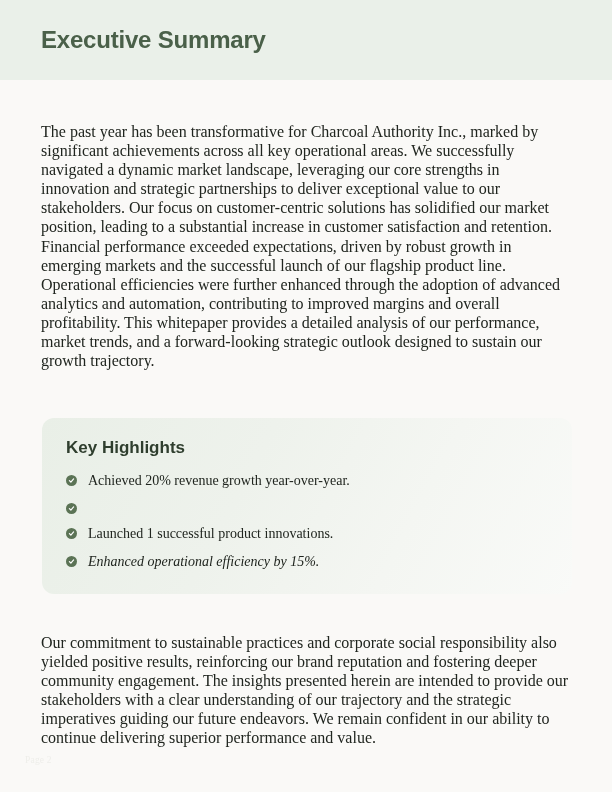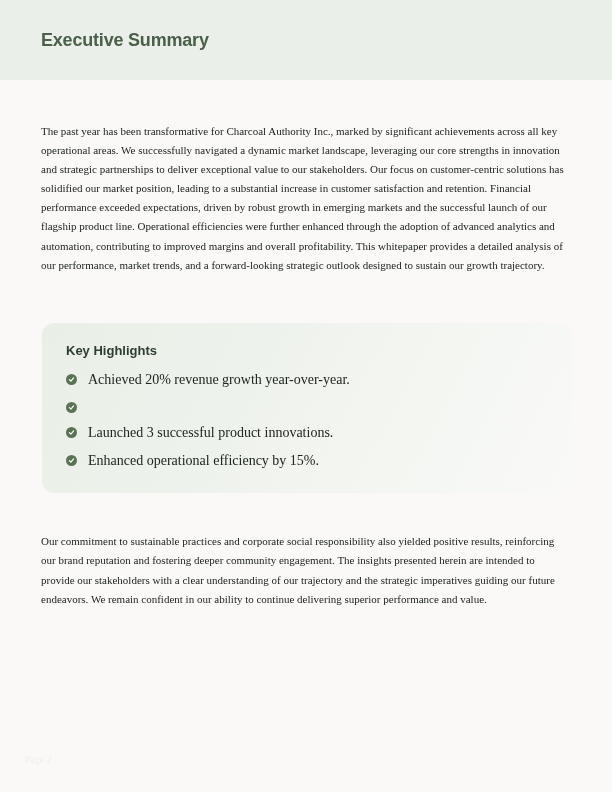--- a/index.html
+++ b/index.html
@@ -19,35 +19,35 @@
   .page-header {
     height: 80px;
     background: #eaf0e9;
     display: flex;
     align-items: center;
     box-sizing: border-box;
     padding: 0 41px;
   }
   .page-title {
     font-family: "Liberation Sans", "DejaVu Sans", sans-serif;
-    font-size: 18px;
+    font-size: 24px;
     font-weight: bold;
     color: #4a6049;
     letter-spacing: -0.2px;
     margin: 0;
     line-height: 1;
   }
 
   
   .content {
     box-sizing: border-box;
     padding: 0 41px;
   }
   .body-paragraph {
-    font-size: 11px;
+    font-size: 16px;
     line-height: 19.1px;
     color: #20251f;
     text-align: left;
     margin: 0;
   }
   .para-intro {
     padding-top: 42px;
   }
   .para-closing {
     padding-top: 39px;
@@ -66,38 +66,39 @@
     padding: 20px 24px 24px 24px;
     border-radius: 12px;
     background: linear-gradient(118deg,
                 #e9efe7 0%,
                 #eef2ec 38%,
                 #f4f6f2 68%,
                 #f9faf8 100%);
   }
   .callout-title {
     font-family: "Liberation Sans", "DejaVu Sans", sans-serif;
-    font-size: 13px;
+    font-size: 17px;
     font-weight: bold;
     color: #2f3e2e;
     margin: 0 0 13px 0;
     line-height: 1.2;
   }
   .highlight-list {
     list-style: none;
     margin: 0;
     padding: 0;
   }
   .highlight-item {
     display: flex;
     align-items: flex-start;
     margin-bottom: 11px;
   }
   .highlight-item:last-child {
     margin-bottom: 0;
+    font-style: italic;
   }
   .check-icon {
     flex: 0 0 auto;
     width: 11px;
     height: 11px;
     margin-top: 3px;
     margin-right: 11px;
     border-radius: 50%;
     background: #5b7355;
     display: inline-flex;
@@ -158,21 +159,21 @@
               <path d="M2 5.2 L4.1 7.2 L8 2.8" fill="none" stroke="#ffffff" stroke-width="1.7" stroke-linecap="round" stroke-linejoin="round"></path>
             </svg>
           </span>
         </li>
         <li class="highlight-item">
           <span class="check-icon">
             <svg width="7" height="7" viewBox="0 0 10 10" aria-hidden="true">
               <path d="M2 5.2 L4.1 7.2 L8 2.8" fill="none" stroke="#ffffff" stroke-width="1.7" stroke-linecap="round" stroke-linejoin="round"></path>
             </svg>
           </span>
-          <span class="highlight-text">Launched 3 successful product innovations.</span>
+          <span class="highlight-text">Launched 1 successful product innovations.</span>
         </li>
         <li class="highlight-item">
           <span class="check-icon">
             <svg width="7" height="7" viewBox="0 0 10 10" aria-hidden="true">
               <path d="M2 5.2 L4.1 7.2 L8 2.8" fill="none" stroke="#ffffff" stroke-width="1.7" stroke-linecap="round" stroke-linejoin="round"></path>
             </svg>
           </span>
           <span class="highlight-text">Enhanced operational efficiency by 15%.</span>
         </li>
       </ul>

